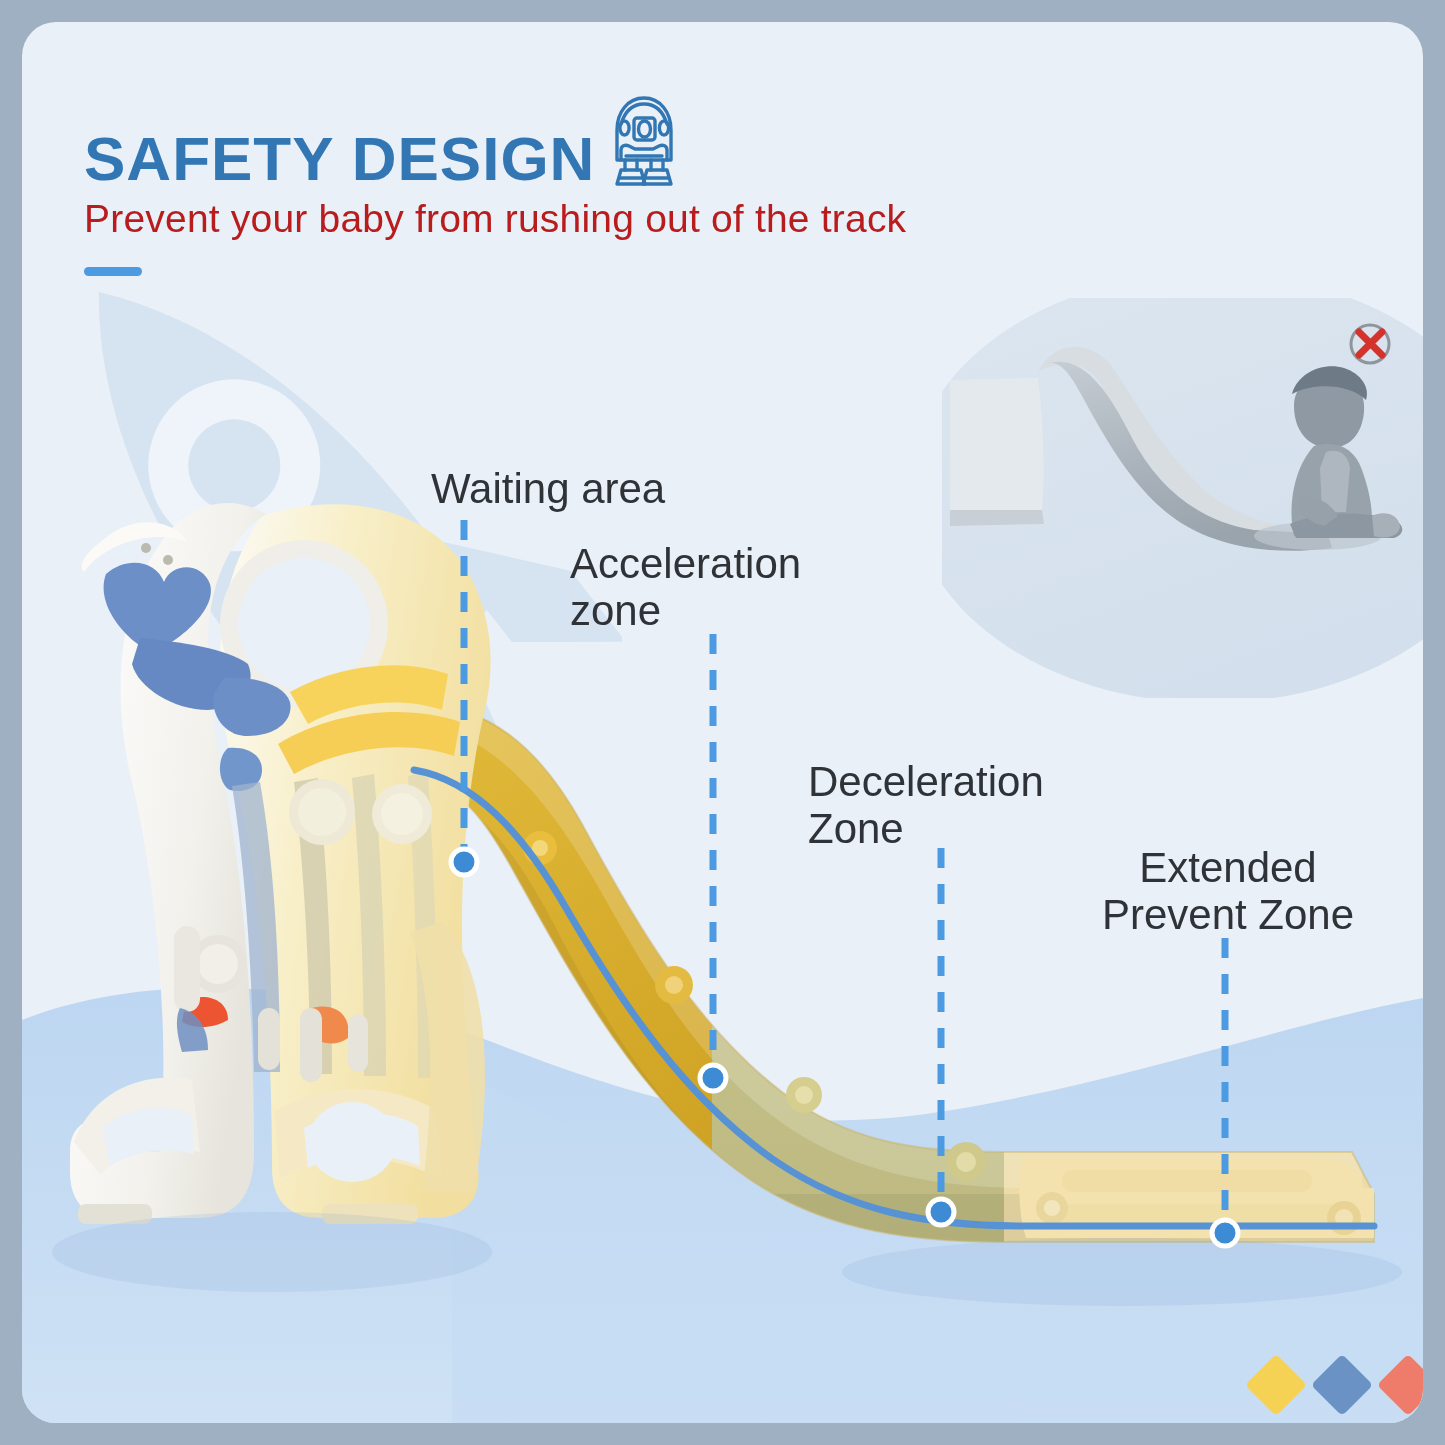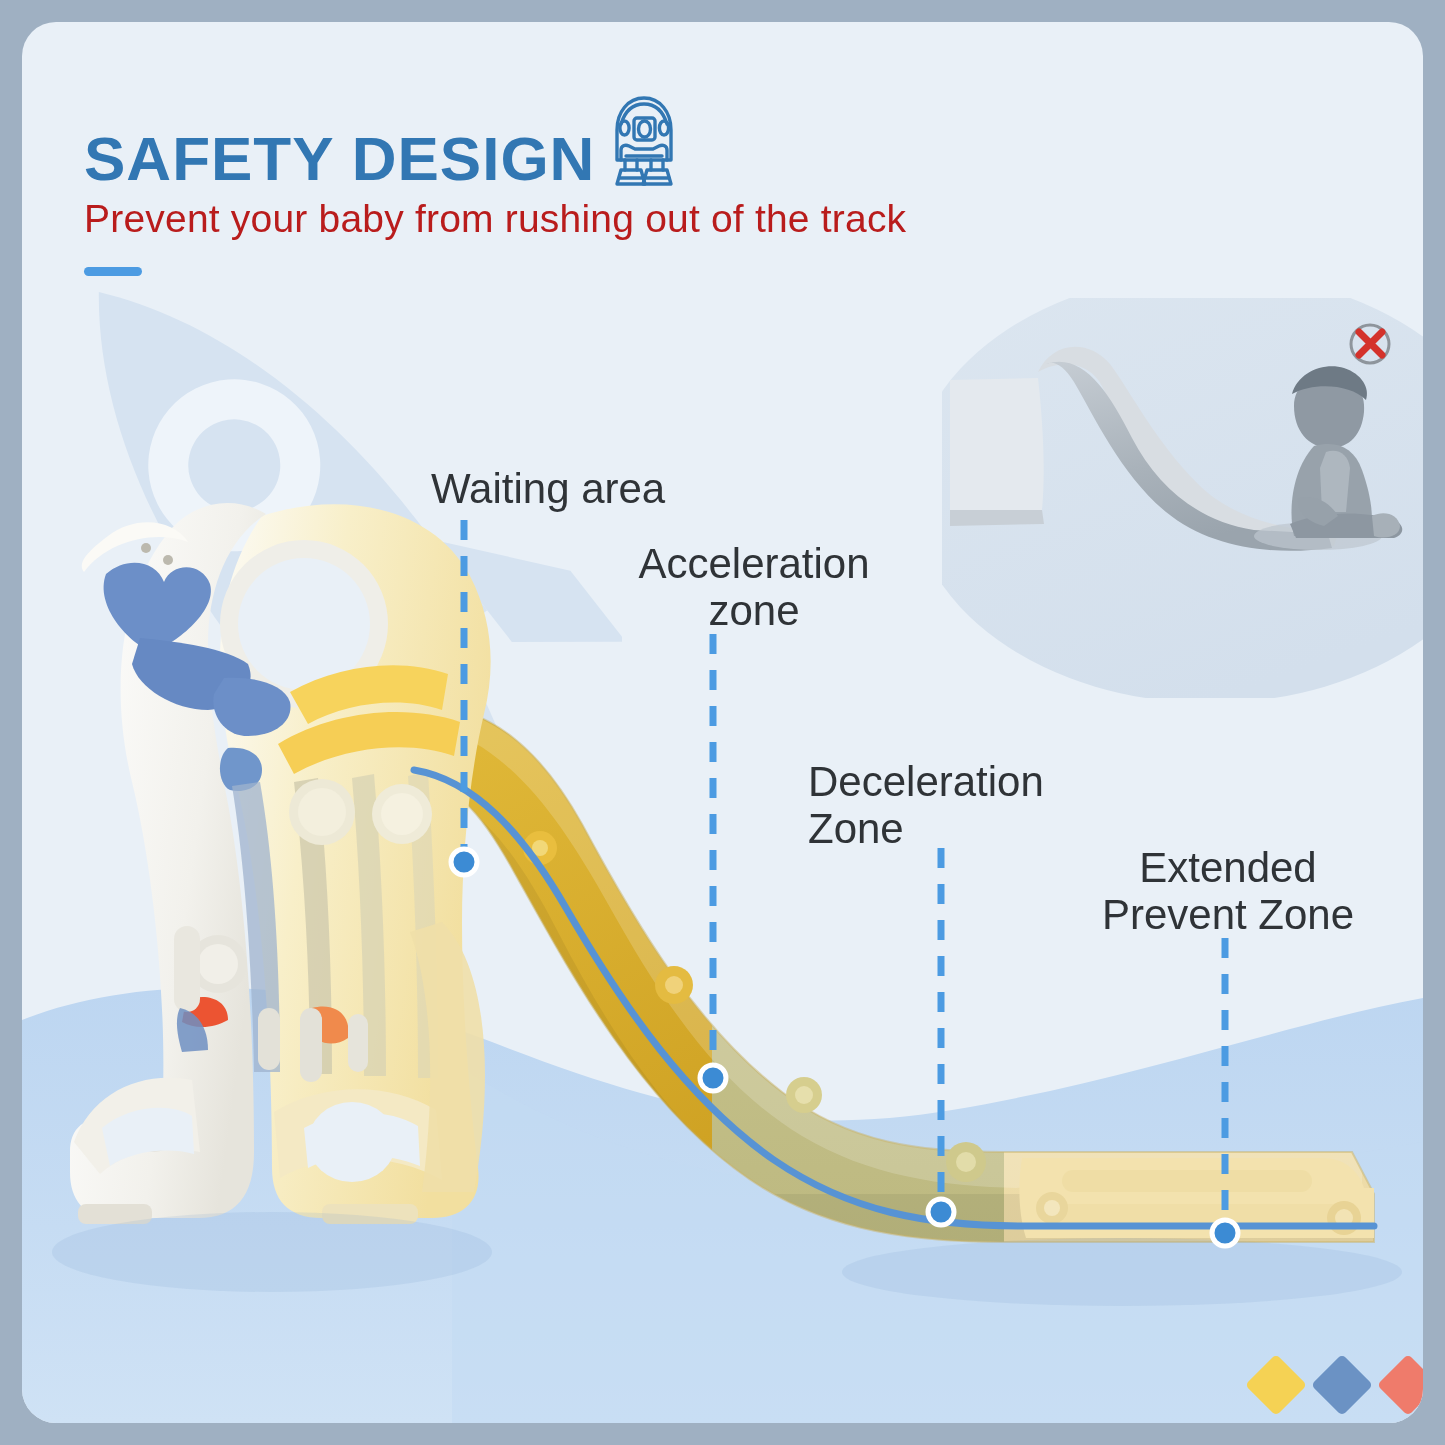--- a/index.html
+++ b/index.html
@@ -58,21 +58,21 @@
   .inset-caption {
     position:absolute; left:0; right:16px; top:268px;
     text-align:center; font-size:29px; line-height:1.15;
     color:#5C6470; font-weight:300;
   }
   .x-badge { position:absolute; right:38px; top:22px; width:48px; height:48px; }
 
   
   .callout { position:absolute; font-size:42px; font-weight:300; color:#2F3337; line-height:1.12; }
   .c-wait  { left:365px; top:443px; text-align:right;margin-left:44px; }
-  .c-accel { left:572px; top:518px; width:320px; text-align:center; }
+  .c-accel { left:548px; top:518px; width:320px; }
   .c-decel { left:786px; top:736px; width:310px; text-align:left; }
   .c-ext   { left:1038px; top:822px; width:336px; text-align:center; }
 
   
   .leaders { position:absolute; inset:0; }
 
   
   .diamonds { position:absolute; left:1232px; top:1341px; display:flex; gap:22px; }
   .dm { width:44px; height:44px; transform:rotate(45deg); border-radius:5px; }
 </style>

